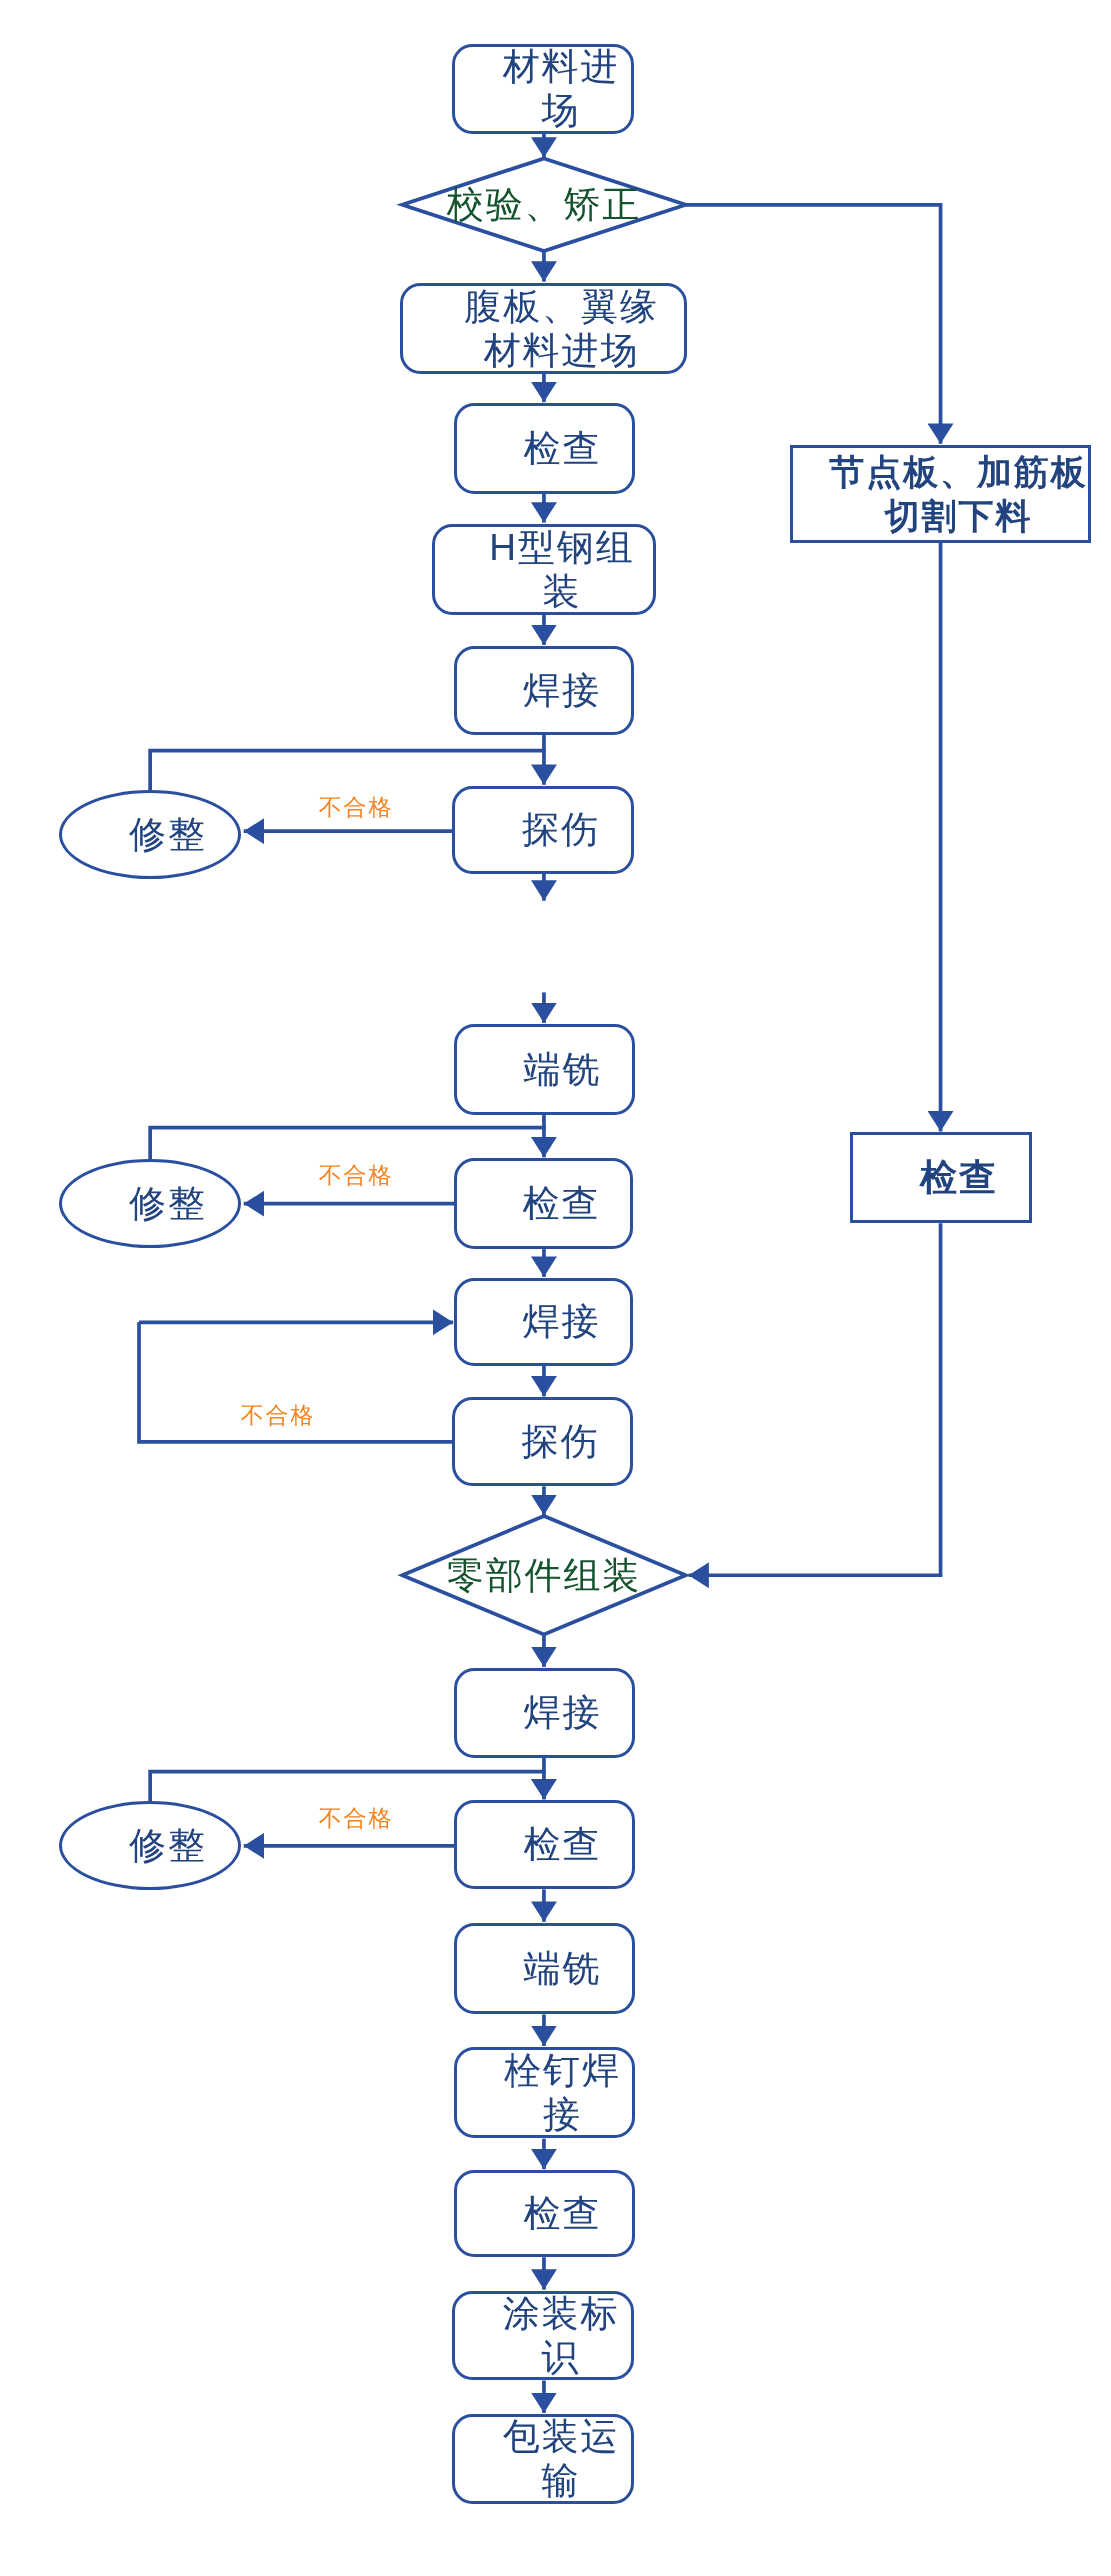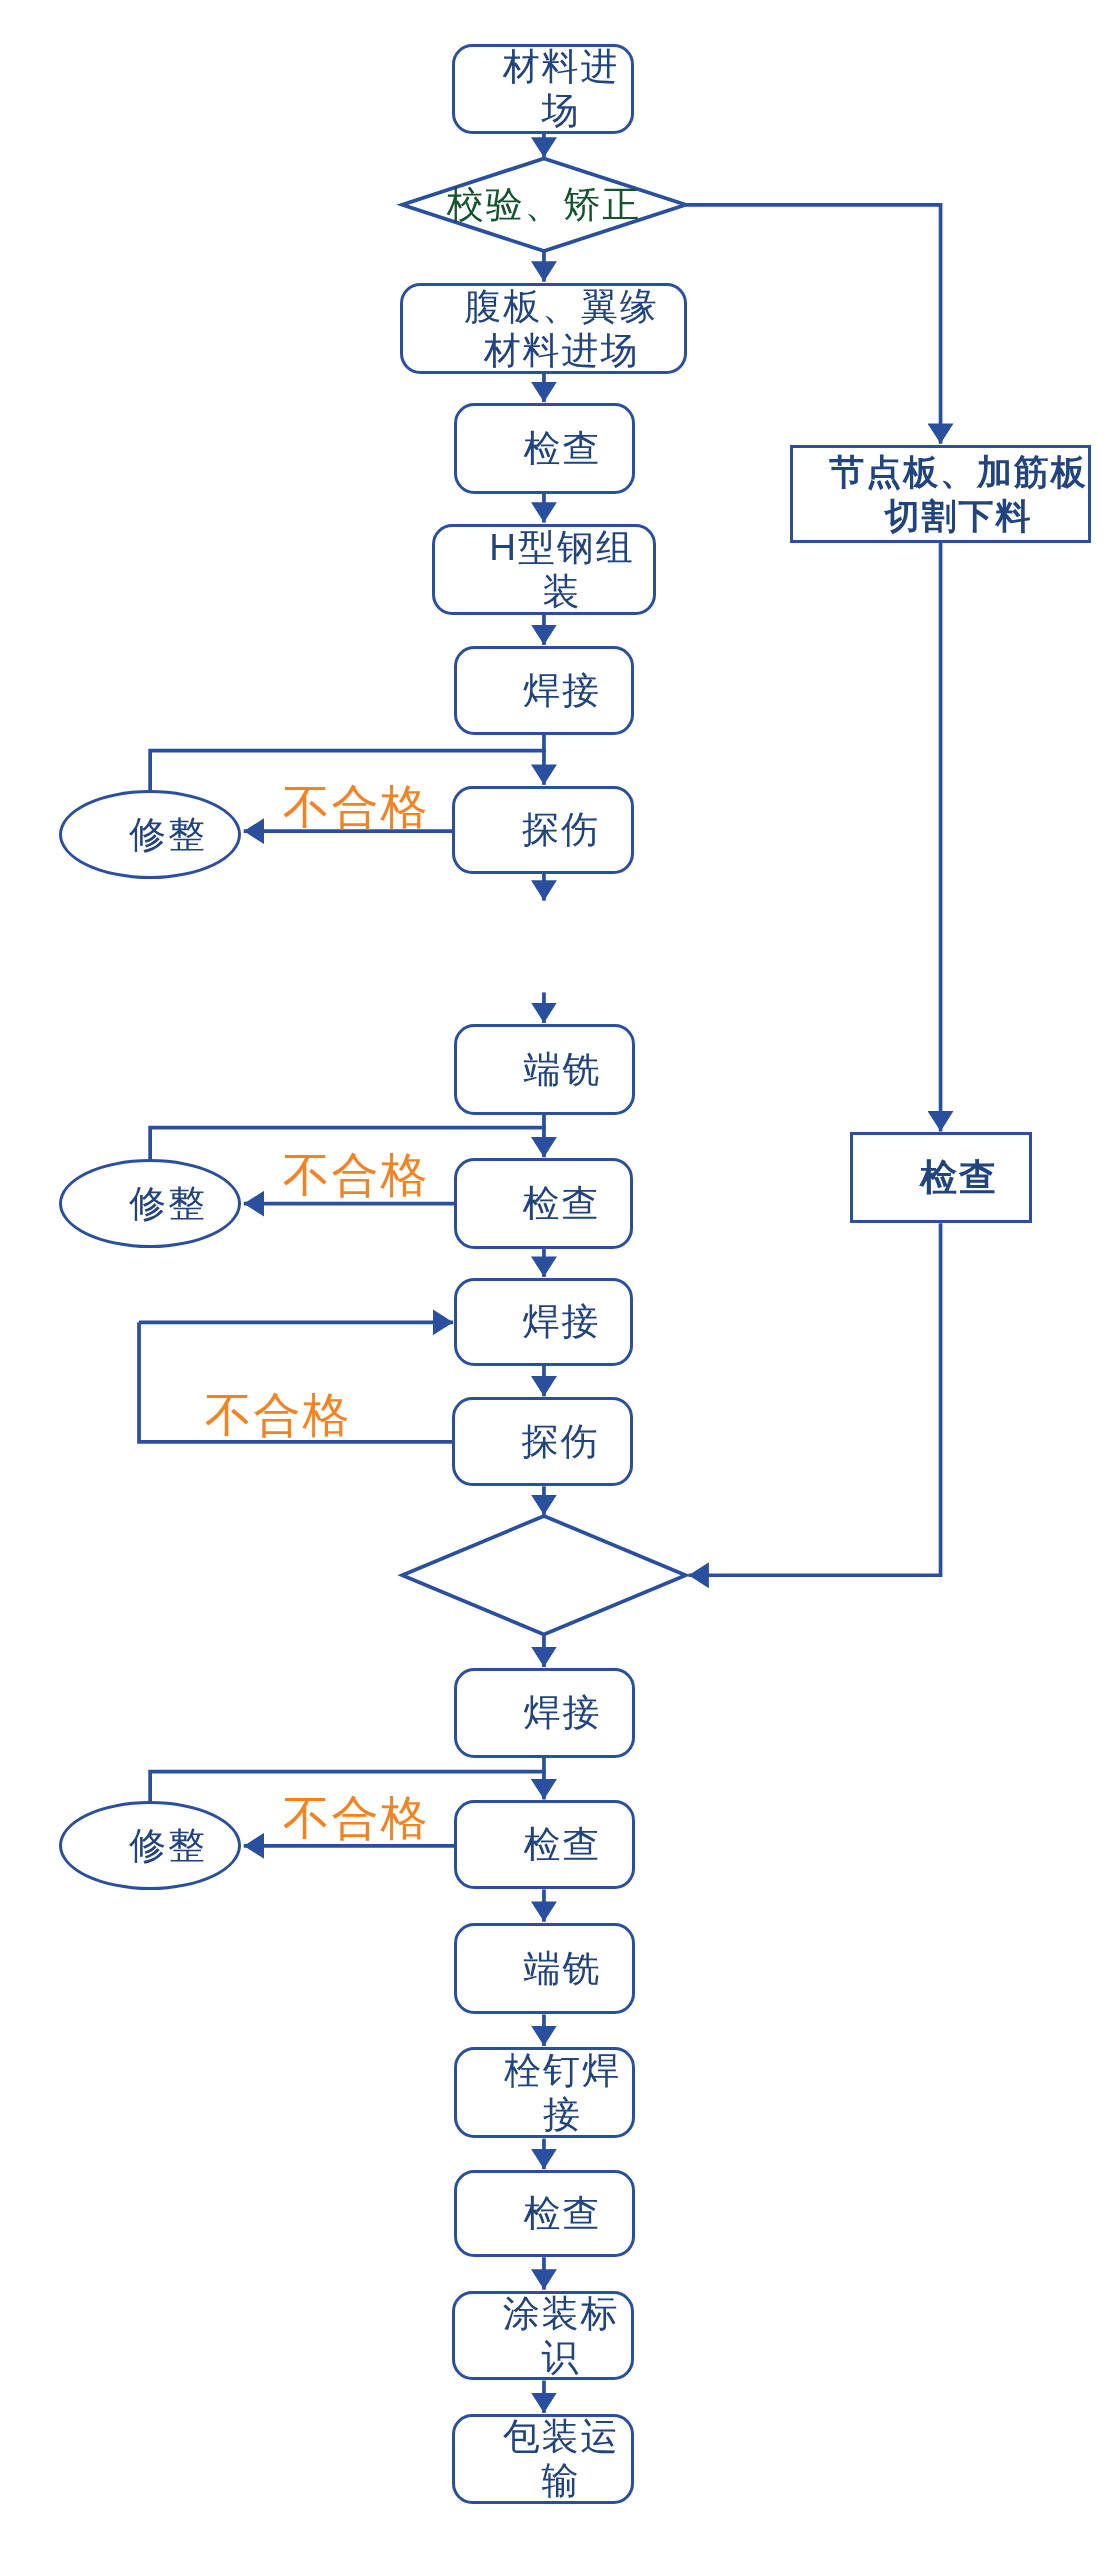--- a/index.html
+++ b/index.html
@@ -37,21 +37,21 @@
     display:flex;align-items:center;justify-content:center;
     text-align:center;
     font-size:37px;letter-spacing:1.9px;
     background:transparent;
   }
   .olabel{
     position:absolute;
     color:#F5821F;
     display:flex;align-items:center;justify-content:center;
     text-align:center;
-    font-size:47px;letter-spacing:1.9px;
+    font-size:23px;letter-spacing:1.9px;
   }
   .smalltext{font-size:35px;}
 </style>
 </head>
 <body>
 
 <div class="canvas">
 
   <svg class="connectors" viewBox="0 0 1200 2780" xmlns="http://www.w3.org/2000/svg">
     <defs>
@@ -117,20 +117,21 @@
 
 
   <div class="node round" style="left:454px;top:1024px;width:181px;height:91px">端铣</div>
 
   <div class="node round" style="left:454px;top:1158px;width:179px;height:91px">检查</div>
 
   <div class="node round" style="left:454px;top:1278px;width:179px;height:88px">焊接</div>
 
   <div class="node round" style="left:452px;top:1397px;width:181px;height:89px">探伤</div>
 
+  <div class="dlabel" style="left:402px;top:1516px;width:284px;height:119px">零部件组装</div>
 
   <div class="node round" style="left:454px;top:1668px;width:181px;height:90px">焊接</div>
 
   <div class="node round" style="left:454px;top:1800px;width:181px;height:89px">检查</div>
 
   <div class="node round" style="left:454px;top:1923px;width:181px;height:91px">端铣</div>
 
   <div class="node round" style="left:454px;top:2047px;width:181px;height:91px">栓钉焊接</div>
 
   <div class="node round" style="left:454px;top:2170px;width:181px;height:87px">检查</div>

